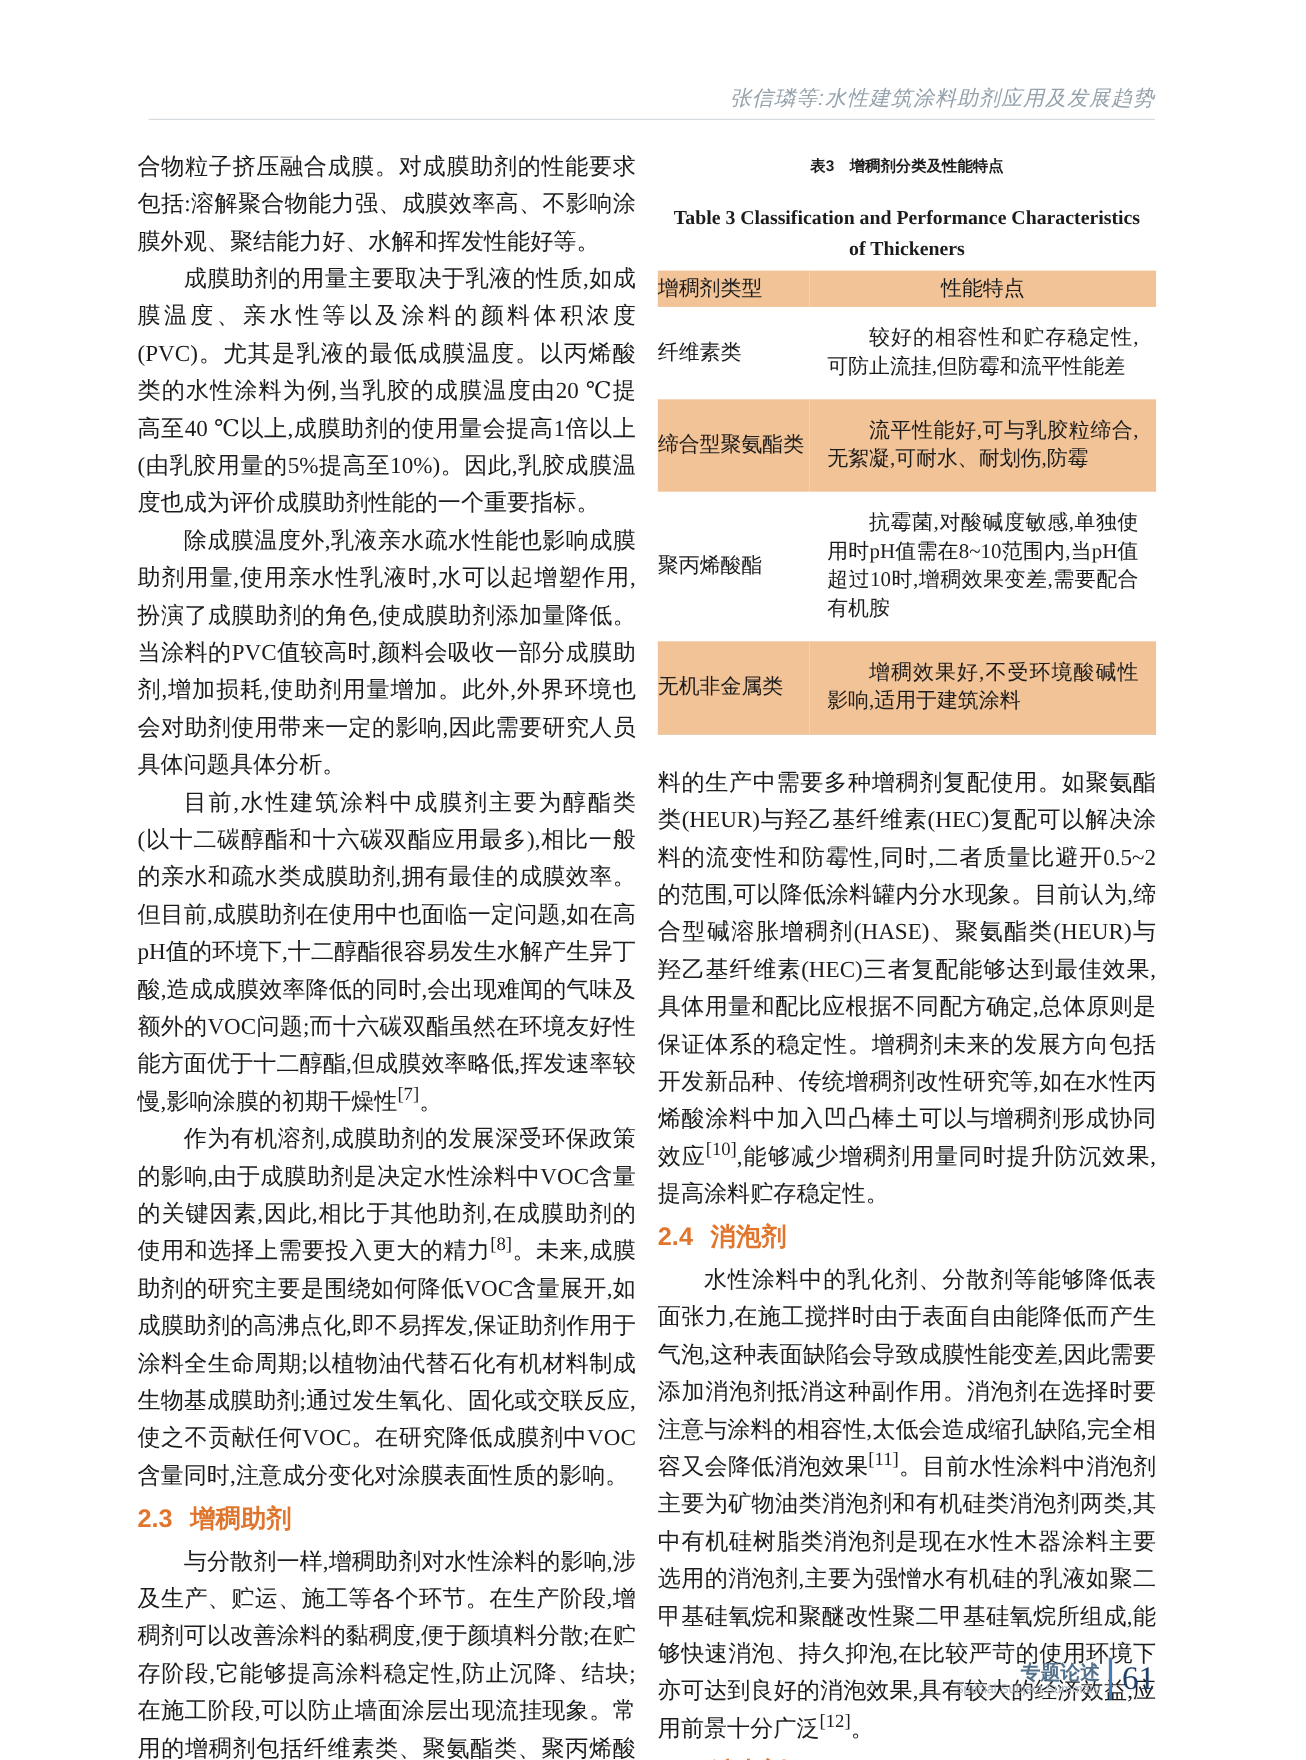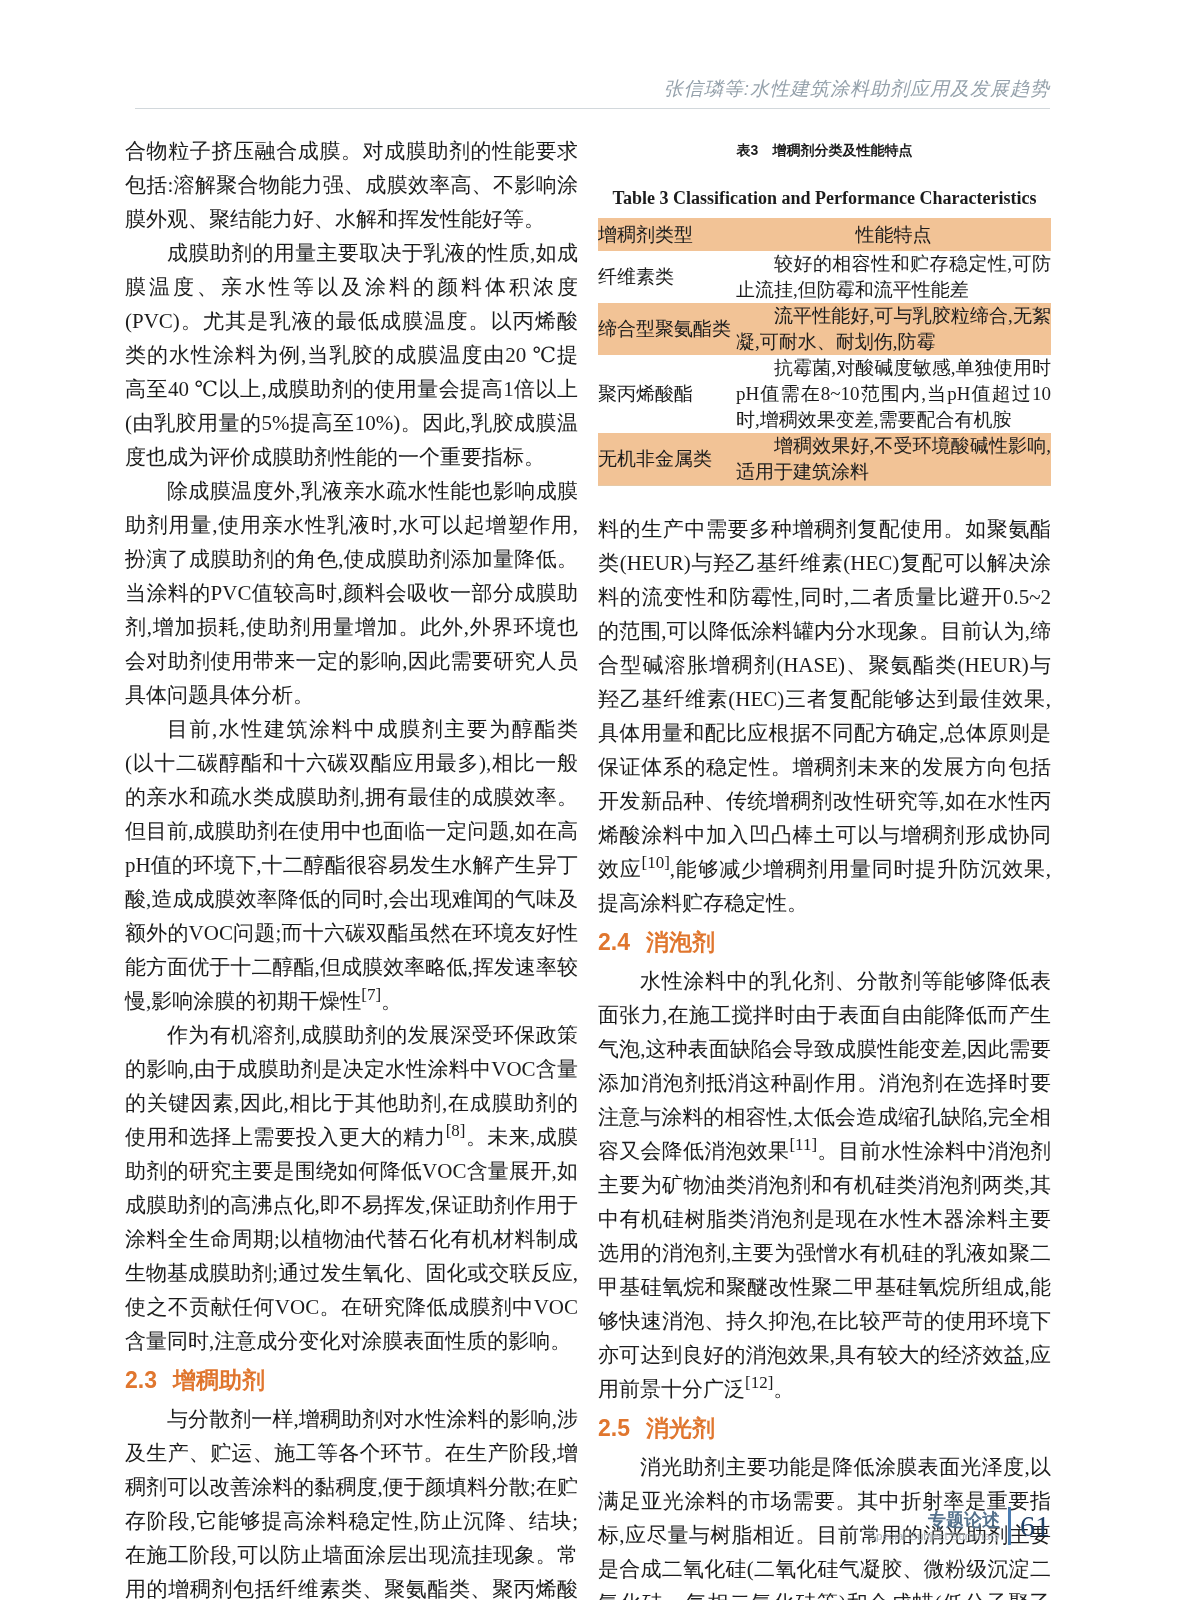--- a/index.html
+++ b/index.html
@@ -41,21 +41,21 @@
     font-family:"Liberation Serif","DejaVu Serif",serif; margin-bottom:6px;margin-top:20px;
   }
   table.tbl { width:100%; border-collapse:collapse; font-size:19px; line-height:26px; border-bottom:1.5px solid #e6c9a6; }
   table.tbl th, table.tbl td { padding:0; font-weight:normal; }
   table.tbl .shaded { background:#f2c396; }
   table.tbl thead th { background:#f2c396; height:33px; }
   th.th-type { text-align:left; padding-left:26px; width:138px; }
   th.th-desc { text-align:center; }
   td.cell-type { vertical-align:middle; padding-left:18px; width:138px; }
   td.cell-desc { vertical-align:middle; padding:3px 4px 3px 0; }
-  .cell-desc p { margin:0; text-indent:2em; text-align:justify; }
+  .cell-desc p { margin:16px; text-indent:2em; text-align:justify; }
 
   
   .footer { position:absolute; right:137px; bottom:55px; display:flex; align-items:center; }
   .footer-labels { text-align:right; margin-right:8px; }
   .footer-cn { font-family:"Liberation Sans","DejaVu Sans",sans-serif; font-weight:bold; font-size:18px; line-height:20px; color:#54718c; }
   .footer-en { font-family:"Liberation Sans","DejaVu Sans",sans-serif; font-size:11.5px; color:#a8b1ba; }
   .footer-bar { width:3px; height:38px; background:#4a7bb0; margin-right:9px; }
   .footer-num { font-size:30px; color:#1f3f66; font-family:"Liberation Serif","DejaVu Serif",serif; }
 </style>
 </head>
@@ -79,20 +79,21 @@
       </div>
 
     <div class="col">
 
       <div class="table-block">
         <div class="tbl-title-cn">
           <span class="lbl">表3</span><span>增稠剂分类及性能特点</span>
         </div>
         <div class="tbl-title-en">
           <div>Table 3   Classification and Performance Characteristics</div>
+          <div>of Thickeners</div>
         </div>
         <table class="tbl">
           <thead>
             <tr>
               <th class="th-type">增稠剂类型</th>
               <th class="th-desc">性能特点</th>
             </tr>
           </thead>
           <tbody>
               <tr>

